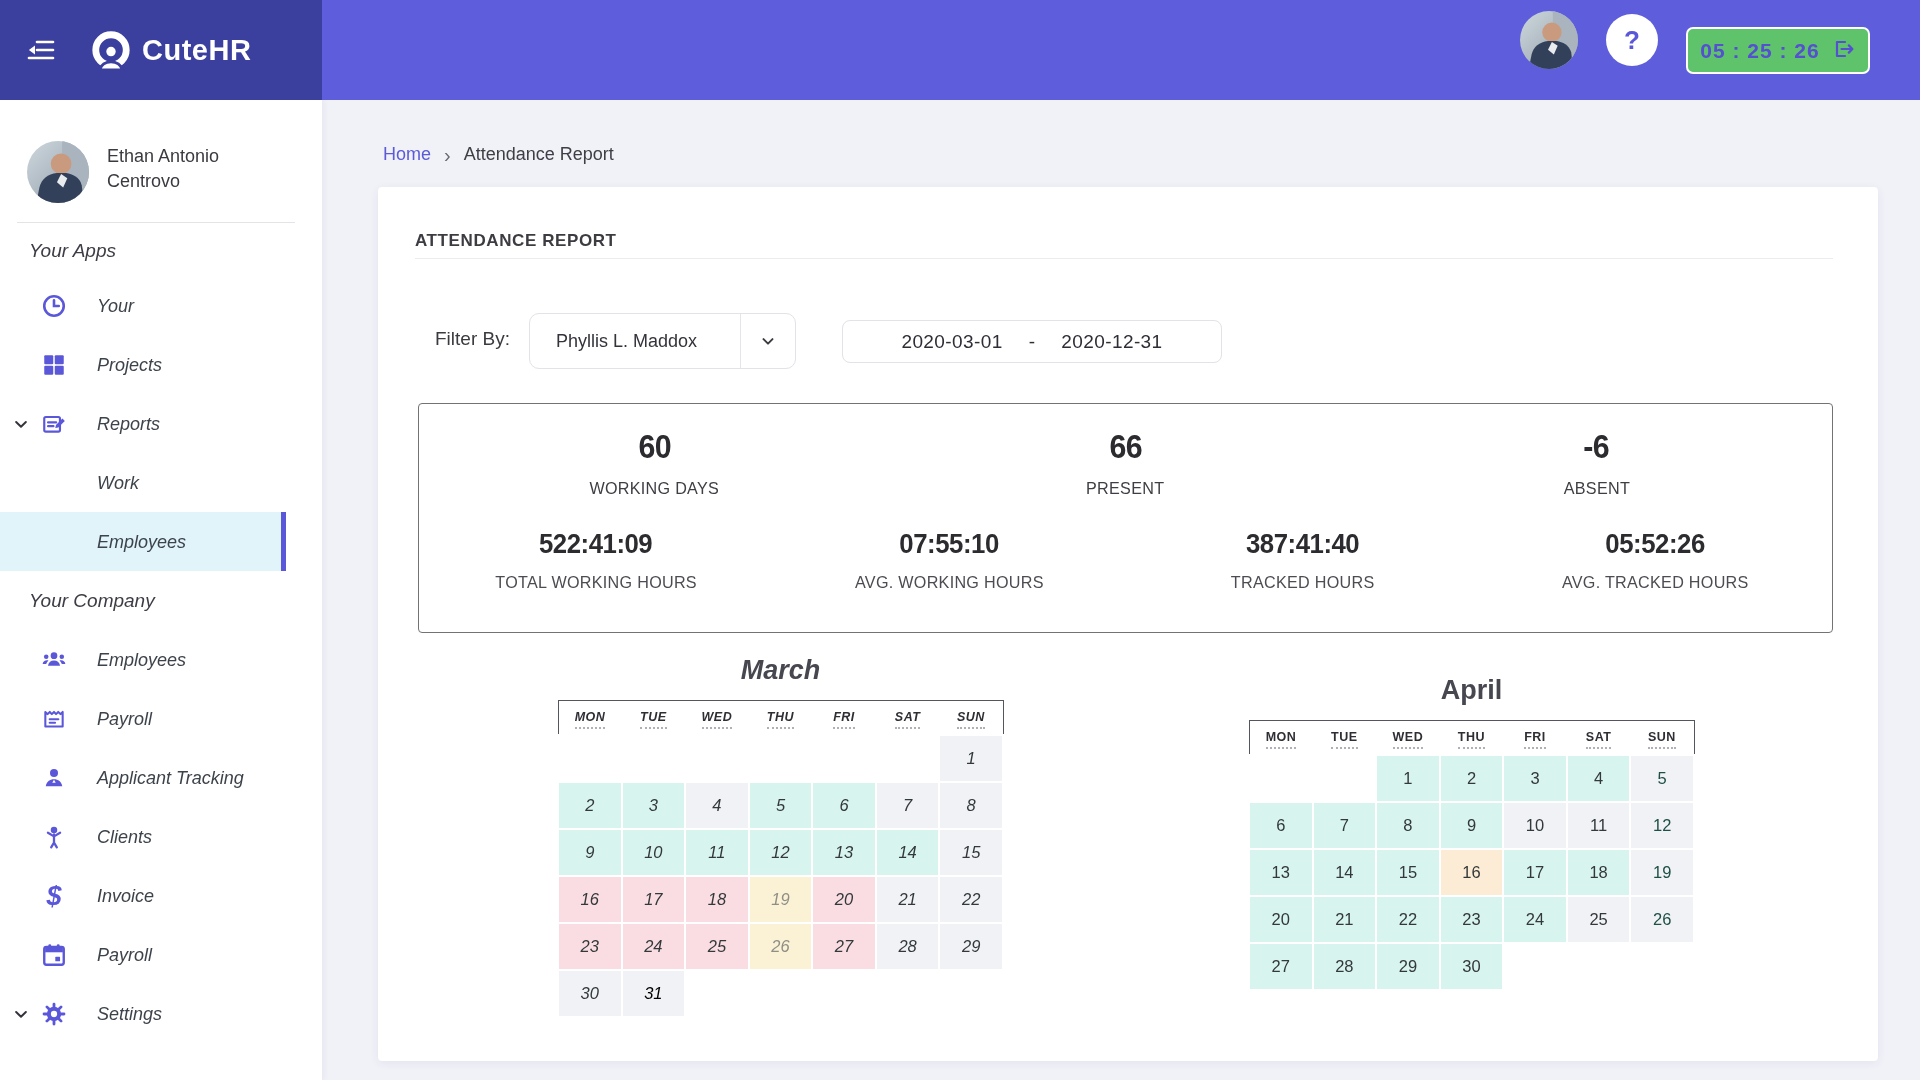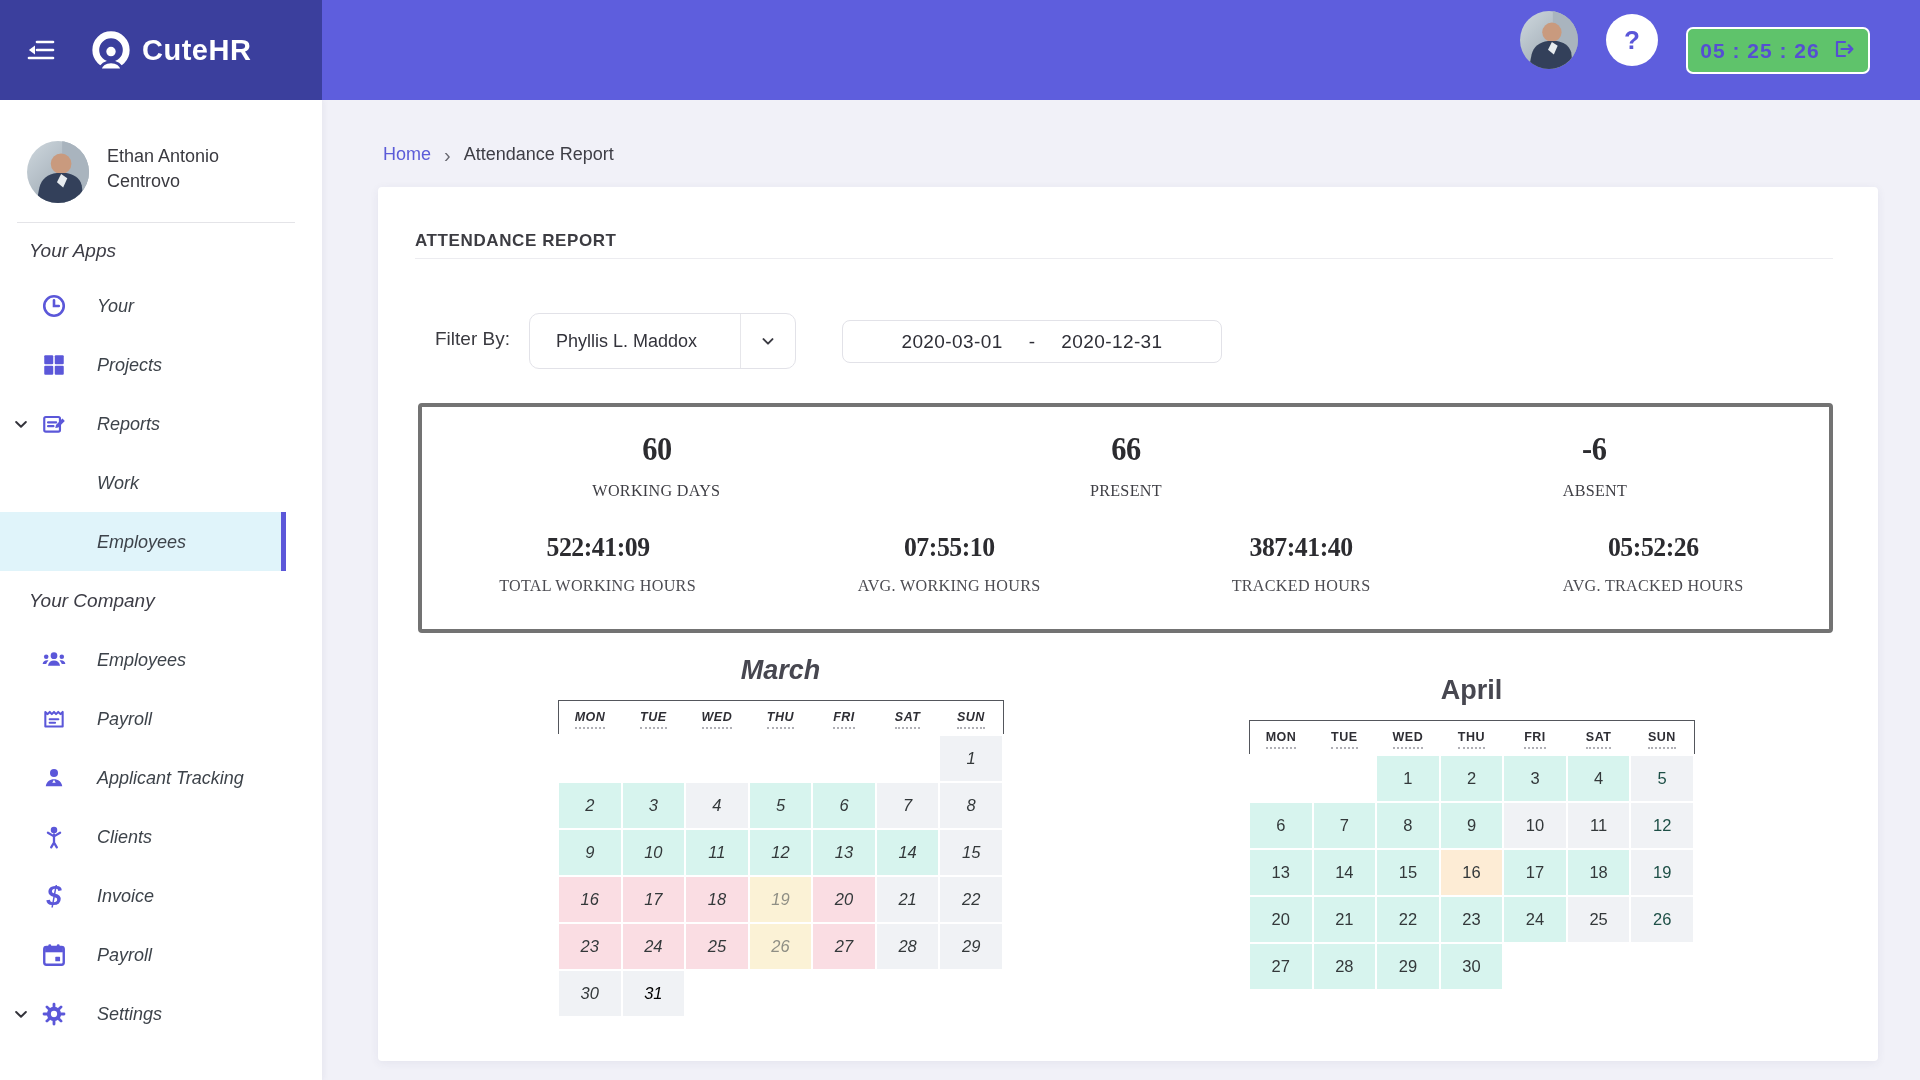--- a/index.html
+++ b/index.html
@@ -58,21 +58,21 @@
   
   .filter-label{position:absolute;left:57px;top:141px;font-size:19px;color:#3a3a40;}
   .select{position:absolute;left:151px;top:126px;width:267px;height:56px;background:#fff;border:1px solid #e2e2e8;border-radius:10px;cursor:pointer;display:flex;align-items:center;}
   .select .sel-text{padding-left:26px;font-size:18px;color:#33333b;flex:1;white-space:nowrap;}
   .select .sel-div{width:1px;height:100%;background:#e6e6ea;}
   .select .sel-chev{width:54px;display:flex;align-items:center;justify-content:center;}
   .select .sel-chev svg{width:18px;height:18px;}
   .daterange{position:absolute;left:464px;top:133px;width:380px;height:43px;background:#fff;border:1px solid #e2e2e8;border-radius:8px;cursor:text;
     display:flex;align-items:center;justify-content:center;gap:26px;font-size:19px;color:#2e2e36;letter-spacing:.4px;}
   
-  .statsbox{position:absolute;left:40px;top:216px;width:1415px;height:230px;border:4px solid #737373;border-radius:4px;font-family:Liberation Serif, serif;}
+  .statsbox{position:absolute;left:40px;top:216px;width:1415px;height:230px;border:1px solid #737373;border-radius:4px;}
   .srow{position:absolute;left:0;width:100%;display:flex;}
   .srow1{top:24px;}
   .srow2{top:124px;}
   .scol{flex:1;display:flex;flex-direction:column;align-items:center;}
   .sval{font-size:33px;font-weight:bold;color:#2c2c30;display:inline-block;transform:scaleX(.92);letter-spacing:-.5px;}
   .srow2 .sval{font-size:28px;}
   .slab{margin-top:13px;font-size:17px;color:#3e3e44;letter-spacing:.3px;transform:scaleX(.95);}
   .srow2 .slab{color:#4c4c52;}
   
   .calblock{position:absolute;top:468px;}

